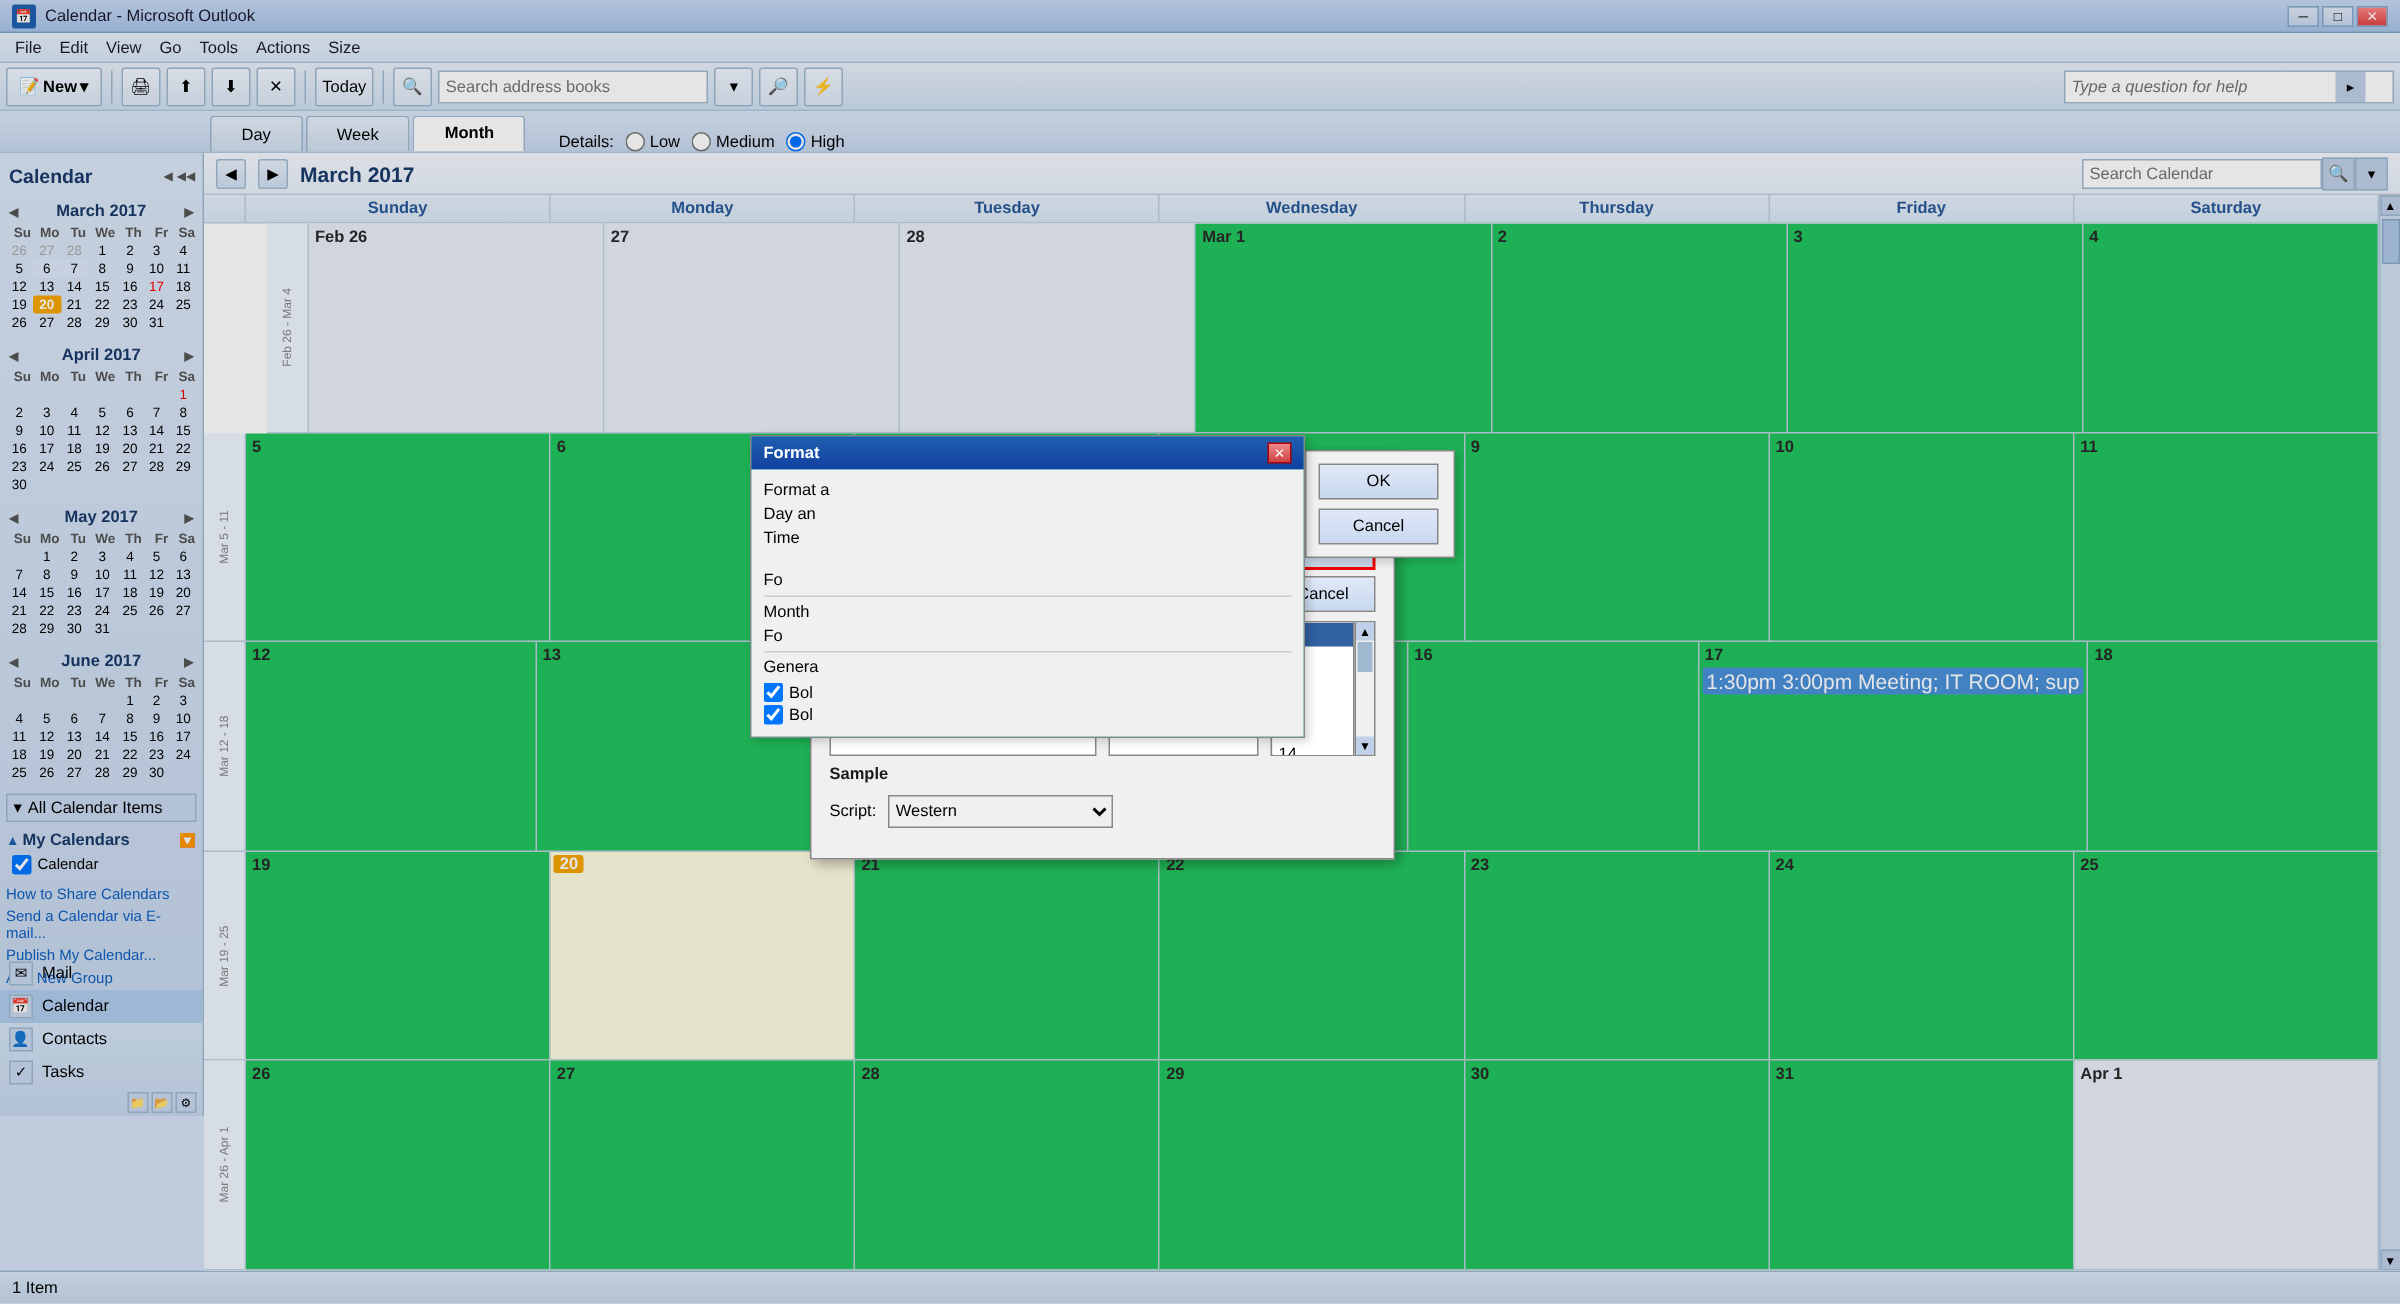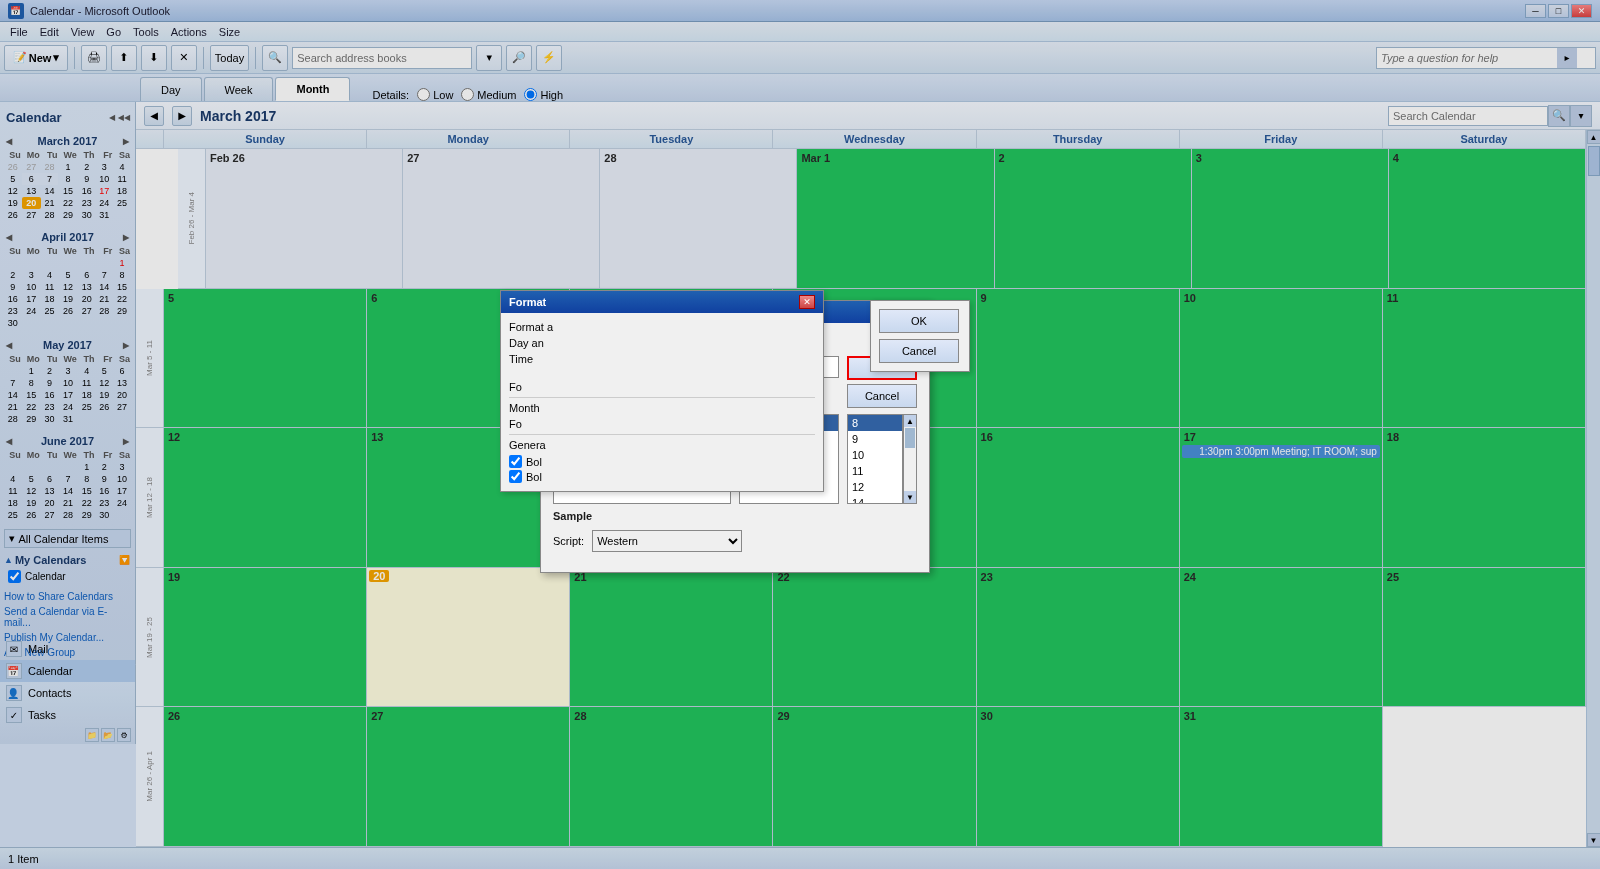--- a/index.html
+++ b/index.html
@@ -174,21 +174,21 @@
       padding: 1px 2px;
     }
     .cell-date.today-date {
       background: #f5a500;
       color: white;
       border-radius: 2px;
       display: inline-block;
       padding: 0 4px;
     }
     .cal-event {
-      font-size: 10px;
+      font-size: 14px;
       background: #4a90d9;
       color: white;
       border-radius: 2px;
       padding: 1px 3px;
       margin: 1px 0;
       overflow: hidden;
       text-overflow: ellipsis;
       white-space: nowrap;
       text-align: right;
     }
@@ -349,21 +349,21 @@
 
     .script-row { display: flex; align-items: center; gap: 8px; margin-bottom: 8px; }
     .script-label { font-size: 11px; font-weight: normal; text-align: center; }
     .script-select { width: 150px; height: 22px; border: 1px solid #888; font-size: 11px; }
 
     
     .format-days-dialog {
       position: absolute;
       left: 500px;
       top: 290px;
-      width: 324px;
+      width: 370px;
       background: #14b8a6;
       border: 1px solid #888;
       box-shadow: 2px 2px 6px rgba(0,0,0,0.2);
       z-index: 99;
     }
 
     
     .small-dialog {
       position: absolute;
       left: 870px;
@@ -1025,20 +1025,23 @@
               </div>
             <div class="cal-cell">
                 <div class="cell-date">29</div>
               </div>
             <div class="cal-cell">
                 <div class="cell-date">30</div>
               </div>
             <div class="cal-cell">
                 <div class="cell-date">31</div>
               </div>
+            <div class="cal-cell other-month">
+                <div class="cell-date">Apr 1</div>
+              </div>
           </div>
         </div>
       </div>
 
       <div class="scrollbar-right">
         <div class="scroll-arrow">▲</div>
         <div class="scroll-thumb"></div>
         <div style="flex:1;"></div>
         <div class="scroll-arrow">▼</div>
       </div>

